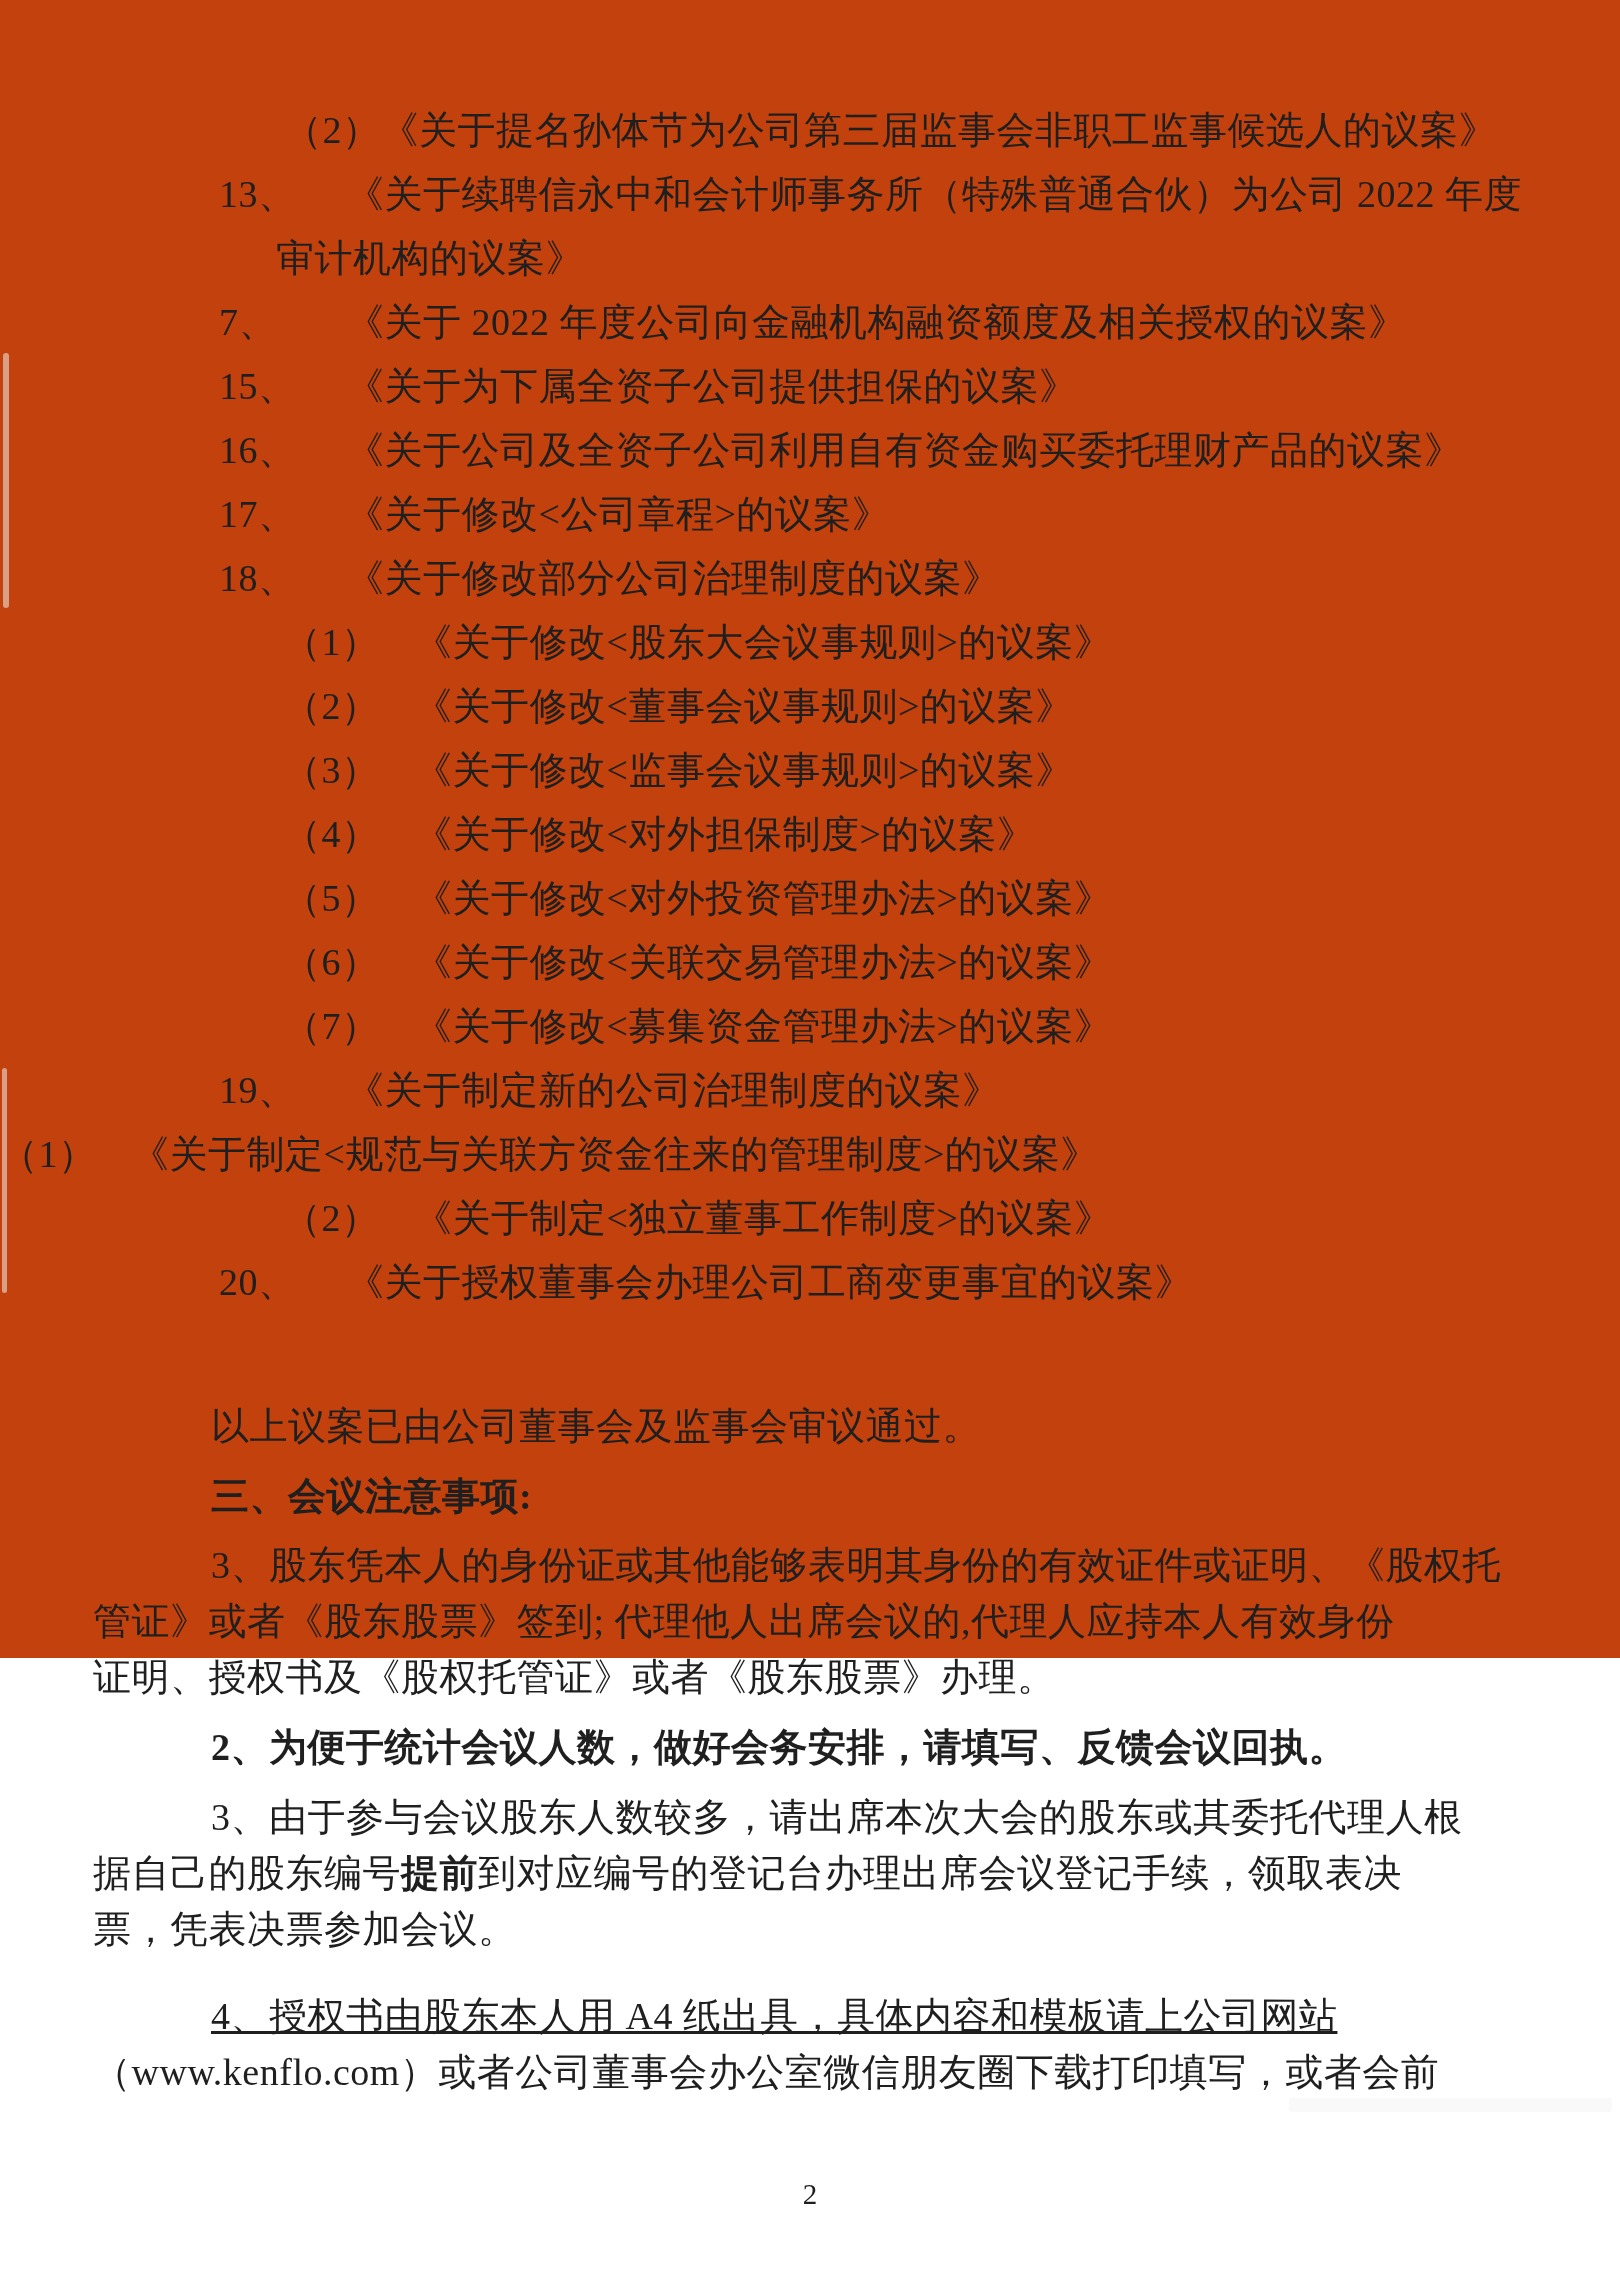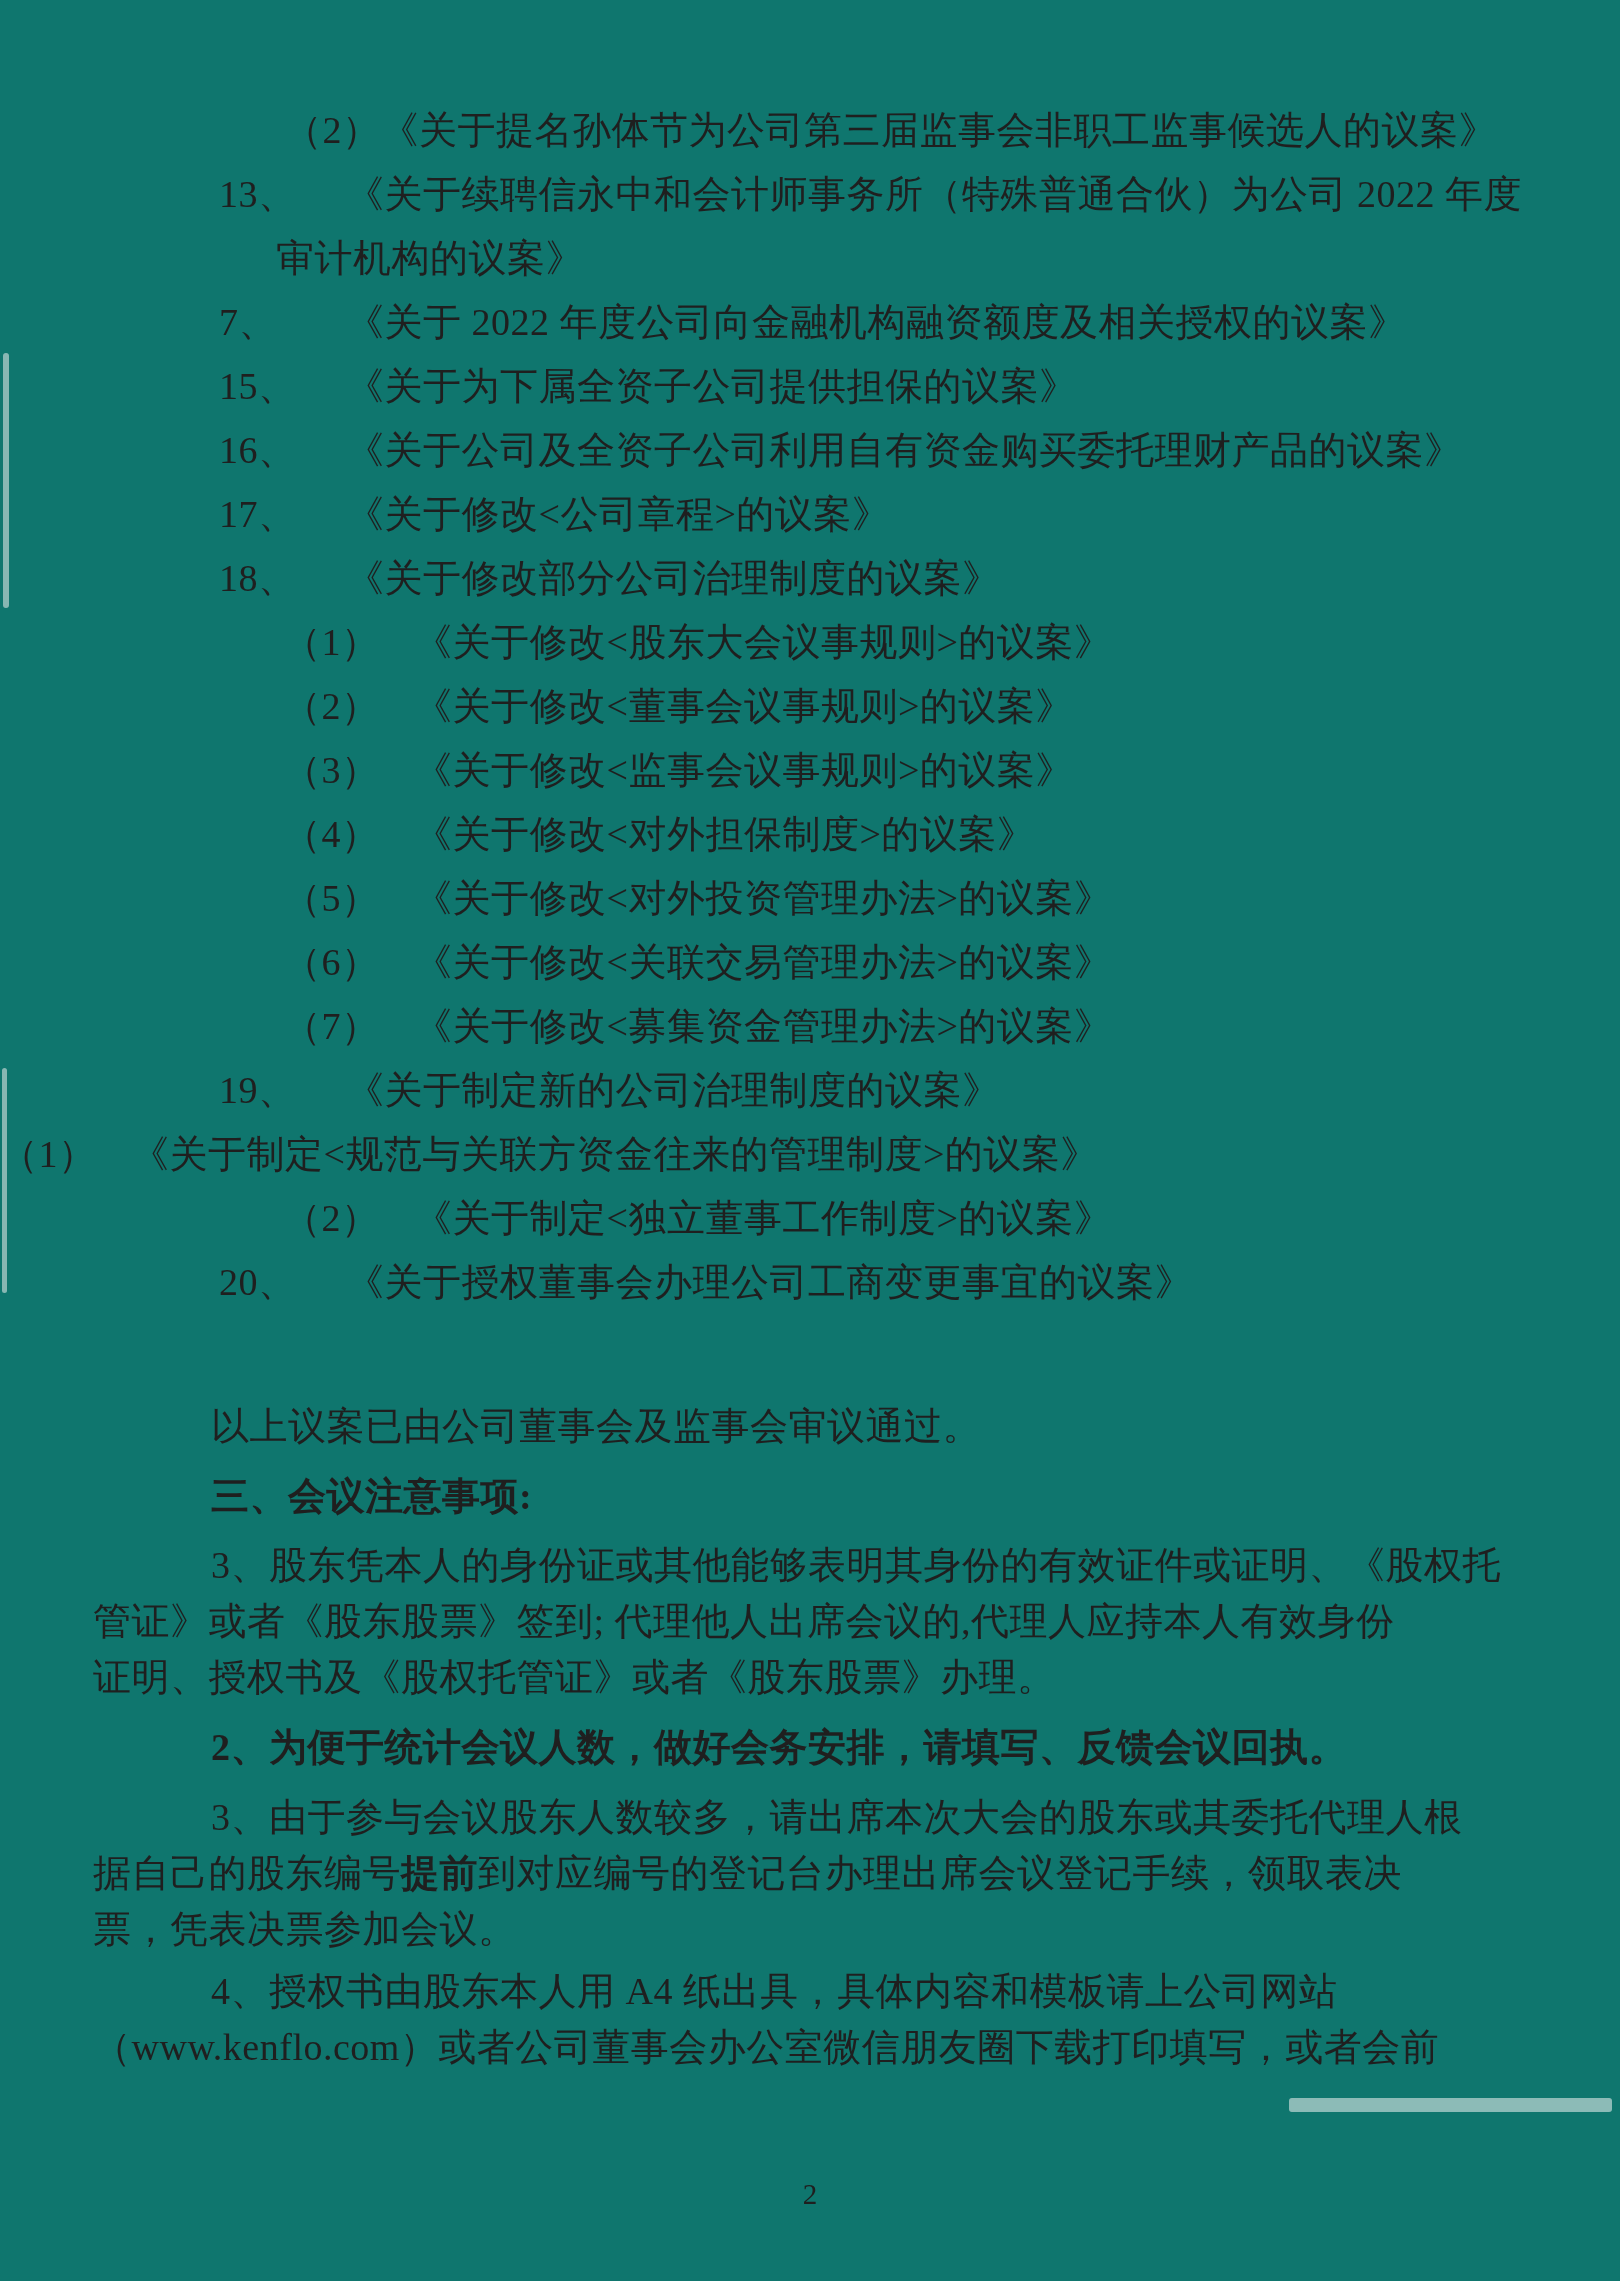--- a/index.html
+++ b/index.html
@@ -6,22 +6,22 @@
   body{
     width:1620px;height:2293px;
     background:#ffffff;
     font-family:"Liberation Serif","DejaVu Serif",serif;
     color:#1f1f1f;
     overflow:hidden;
     position:relative;
   }
   .page{
     position:relative;
-    width:1620px;height:2281px;
-    background:#0f766e;
+    width:1620px;height:1658px;
+    background:#c2410c;
   }
   .content{
     position:relative;
     padding-top:98px;
     font-size:38px;
   }
   .line{
     white-space:nowrap;
     letter-spacing:0.5px;
   }
@@ -73,19 +73,19 @@
       <div class="line lh-list" style="padding-left: 219px;"><span class="num" style="min-width: 127px;">20、</span><span>《关于授权董事会办理公司工商变更事宜的议案》</span></div>
       <div class="line lh-para" style="padding-left: 211px; margin-top: 84px;"><span>以上议案已由公司董事会及监事会审议通过。</span></div>
       <div class="line lh-para" style="padding-left: 211px; margin-top: 13.7px;"><span class="b">三、会议注意事项:</span></div>
       <div class="line lh-para" style="padding-left: 211px; margin-top: 13.7px;"><span>3、股东凭本人的身份证或其他能够表明其身份的有效证件或证明、《股权托</span></div>
       <div class="line lh-para" style="padding-left: 93px;"><span>管证》或者《股东股票》签到; 代理他人出席会议的,代理人应持本人有效身份</span></div>
       <div class="line lh-para" style="padding-left: 93px;"><span>证明、授权书及《股权托管证》或者《股东股票》办理。</span></div>
       <div class="line lh-para" style="padding-left: 211px; margin-top: 13.7px;"><span class="b">2、为便于统计会议人数，做好会务安排，请填写、反馈会议回执。</span></div>
       <div class="line lh-para" style="padding-left: 211px; margin-top: 13.7px;"><span>3、由于参与会议股东人数较多，请出席本次大会的股东或其委托代理人根</span></div>
       <div class="line lh-para" style="padding-left: 93px;"><span>据自己的股东编号</span><span class="b">提前</span><span>到对应编号的登记台办理出席会议登记手续，领取表决</span></div>
       <div class="line lh-para" style="padding-left: 93px;"><span>票，凭表决票参加会议。</span></div>
-      <div class="line lh-para" style="padding-left: 211px; margin-top: 6px;"><span>4、授权书由股东本人用 A4 纸出具，具体内容和模板请上公司网站</span></div>
+      <div class="line lh-para" style="padding-left: 211px; margin-top: 31px; text-decoration: underline;"><span>4、授权书由股东本人用 A4 纸出具，具体内容和模板请上公司网站</span></div>
       <div class="line lh-para" style="padding-left: 93px;"><span>（www.kenflo.com）或者公司董事会办公室微信朋友圈下载打印填写，或者会前</span></div>
     </div>
 
   <div class="footer">2</div>
 </div>
 
 
 </body></html>

